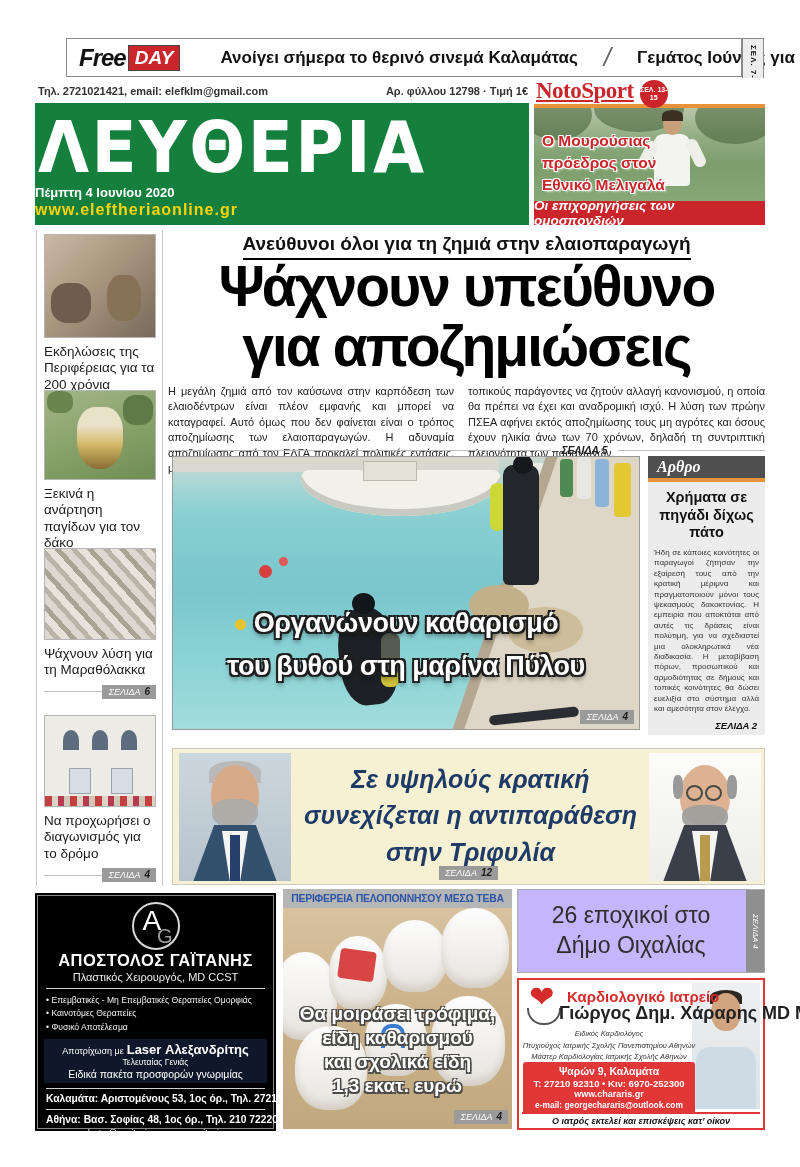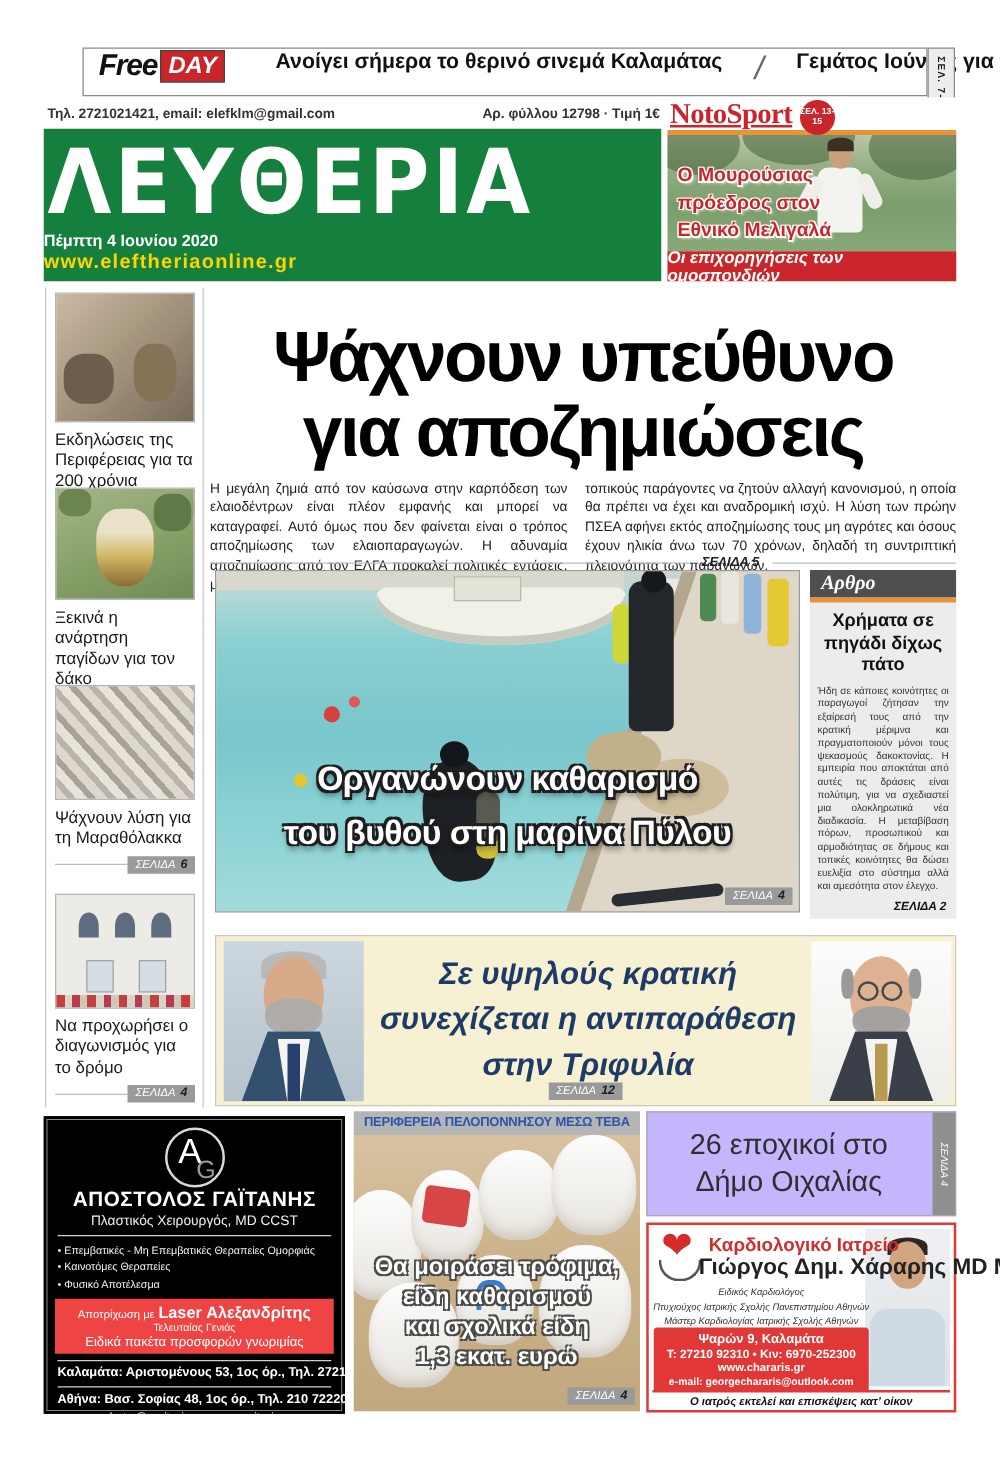--- a/index.html
+++ b/index.html
@@ -1,21 +1,21 @@
 <!DOCTYPE html>
 <html><head>
 <meta charset="utf-8">
 <style>
   html,body{margin:0;padding:0;background:#fff}
   .page{position:relative;width:800px;height:1167px;background:#fff;overflow:hidden;
         font-family:"Liberation Sans","DejaVu Sans",sans-serif;color:#111}
 
   
   .topbar{position:absolute;left:66px;top:38px;width:676px;height:39px;border:1px solid #8a8a8a;
-          background:#fff;display:flex;align-items:flex-start;padding:0 12px;box-sizing:border-box}
+          background:#fff;display:flex;align-items:center;padding:0 12px;box-sizing:border-box}
   .freeday{display:flex;align-items:center;font-style:italic;font-weight:700;flex:0 0 auto}
   .fd-free{font-size:24px;color:#111;letter-spacing:-1px}
   .fd-day{background:#c9252b;color:#fff;font-size:19px;padding:1px 6px;margin-left:2px;border:1px solid #444}
   .tb-h1{font-weight:700;font-size:17px;margin-left:40px;white-space:nowrap}
   .tb-slash{font-size:26px;color:#666;font-style:italic;margin:0 26px;font-weight:400}
   .tb-h2{font-weight:700;font-size:17px;white-space:nowrap}
   .topbar-tab{position:absolute;left:742px;top:38px;width:20px;height:52px;border:1px solid #8a8a8a;
           background:#ededed;color:#111;font-size:8px;font-weight:700;writing-mode:vertical-rl;
           display:flex;align-items:center;justify-content:center;letter-spacing:1px}
 
@@ -150,21 +150,21 @@
   .gad{position:absolute;left:35px;top:893px;width:241px;height:238px;background:#000;color:#fff;
        text-align:center;box-sizing:border-box;padding:4px 9px;border:2px solid #000;
        box-shadow:inset 0 0 0 1px #888}
   .gad-logo{width:44px;height:44px;border:2px solid #d8d8d8;border-radius:50%;margin:3px auto 1px;position:relative}
   .gl-a{position:absolute;left:9px;top:3px;font-size:28px;color:#fff;line-height:1}
   .gl-g{position:absolute;right:5px;bottom:2px;font-size:20px;color:#9a9a9a;line-height:1}
   .gad-name{font-size:16.5px;font-weight:700;letter-spacing:.5px;margin-top:1px}
   .gad-sub{font-size:11px;color:#eee;margin-top:1px}
   .gad-hr{height:1px;background:#cfcfcf;margin:5px 0}
   .gad-b{font-size:8.6px;text-align:left;line-height:1.55;color:#f2f2f2}
-  .gad-laser{background:#ef4444;margin:5px -2px;padding:3px 16px}
+  .gad-laser{background:#0f172a;margin:5px -2px;padding:3px 16px}
   .gl1{font-size:9px}.gl1 b{font-size:13px;margin-left:3px}
   .gl2{font-size:8.5px}
   .gl3{font-size:10.5px;margin-top:1px}
   .gad-addr{font-size:10.3px;font-weight:700;border-top:1px solid #cfcfcf;padding-top:4px;margin-top:5px;white-space:nowrap}
   .gad-web{font-size:8.5px;margin-top:3px}
   .gad-soc{font-size:7.6px;margin-top:2px;color:#ddd}
 
   
   .teba{position:absolute;left:283px;top:889px;width:229px;height:240px}
   .teba-head{height:19px;background:#b5b5b5;color:#2a55a8;font-weight:700;font-size:10.4px;
@@ -317,20 +317,23 @@
     <div class="sb-cap">Να προχωρήσει ο διαγωνισμός για το δρόμο</div>
     <div class="badge-row">
       <span class="bline"></span>
       <span class="pbadge">
           <span>ΣΕΛΙΔΑ</span>
           <b>4</b>
         </span>
     </div>
   </div>
 
+  <div class="kicker-wrap">
+    <span class="kicker">Ανεύθυνοι όλοι για τη ζημιά στην ελαιοπαραγωγή</span>
+  </div>
   <div class="headline">
     <div>Ψάχνουν υπεύθυνο</div>
     <div>για αποζημιώσεις</div>
   </div>
   <div class="body-col bc1">Η μεγάλη ζημιά από τον καύσωνα στην καρπόδεση των ελαιοδέντρων είναι πλέον εμφανής και μπορεί να καταγραφεί. Αυτό όμως που δεν φαίνεται είναι ο τρόπος αποζημίωσης των ελαιοπαραγωγών. Η αδυναμία αποζημίωσης από τον ΕΛΓΑ προκαλεί πολιτικές εντάσεις, με τους</div>
   <div class="body-col bc2">τοπικούς παράγοντες να ζητούν αλλαγή κανονισμού, η οποία θα πρέπει να έχει και αναδρομική ισχύ. Η λύση των πρώην ΠΣΕΑ αφήνει εκτός αποζημίωσης τους μη αγρότες και όσους έχουν ηλικία άνω των 70 χρόνων, δηλαδή τη συντριπτική πλειονότητα των παραγωγών.</div>
   <div class="sel-div" style="left:168px;top:444px;width:597px">
     <span class="bline" style="flex:2.6"></span>
     <span class="sel-text">ΣΕΛΙΔΑ 5</span>
     <span class="bline" style="flex:1"></span>

